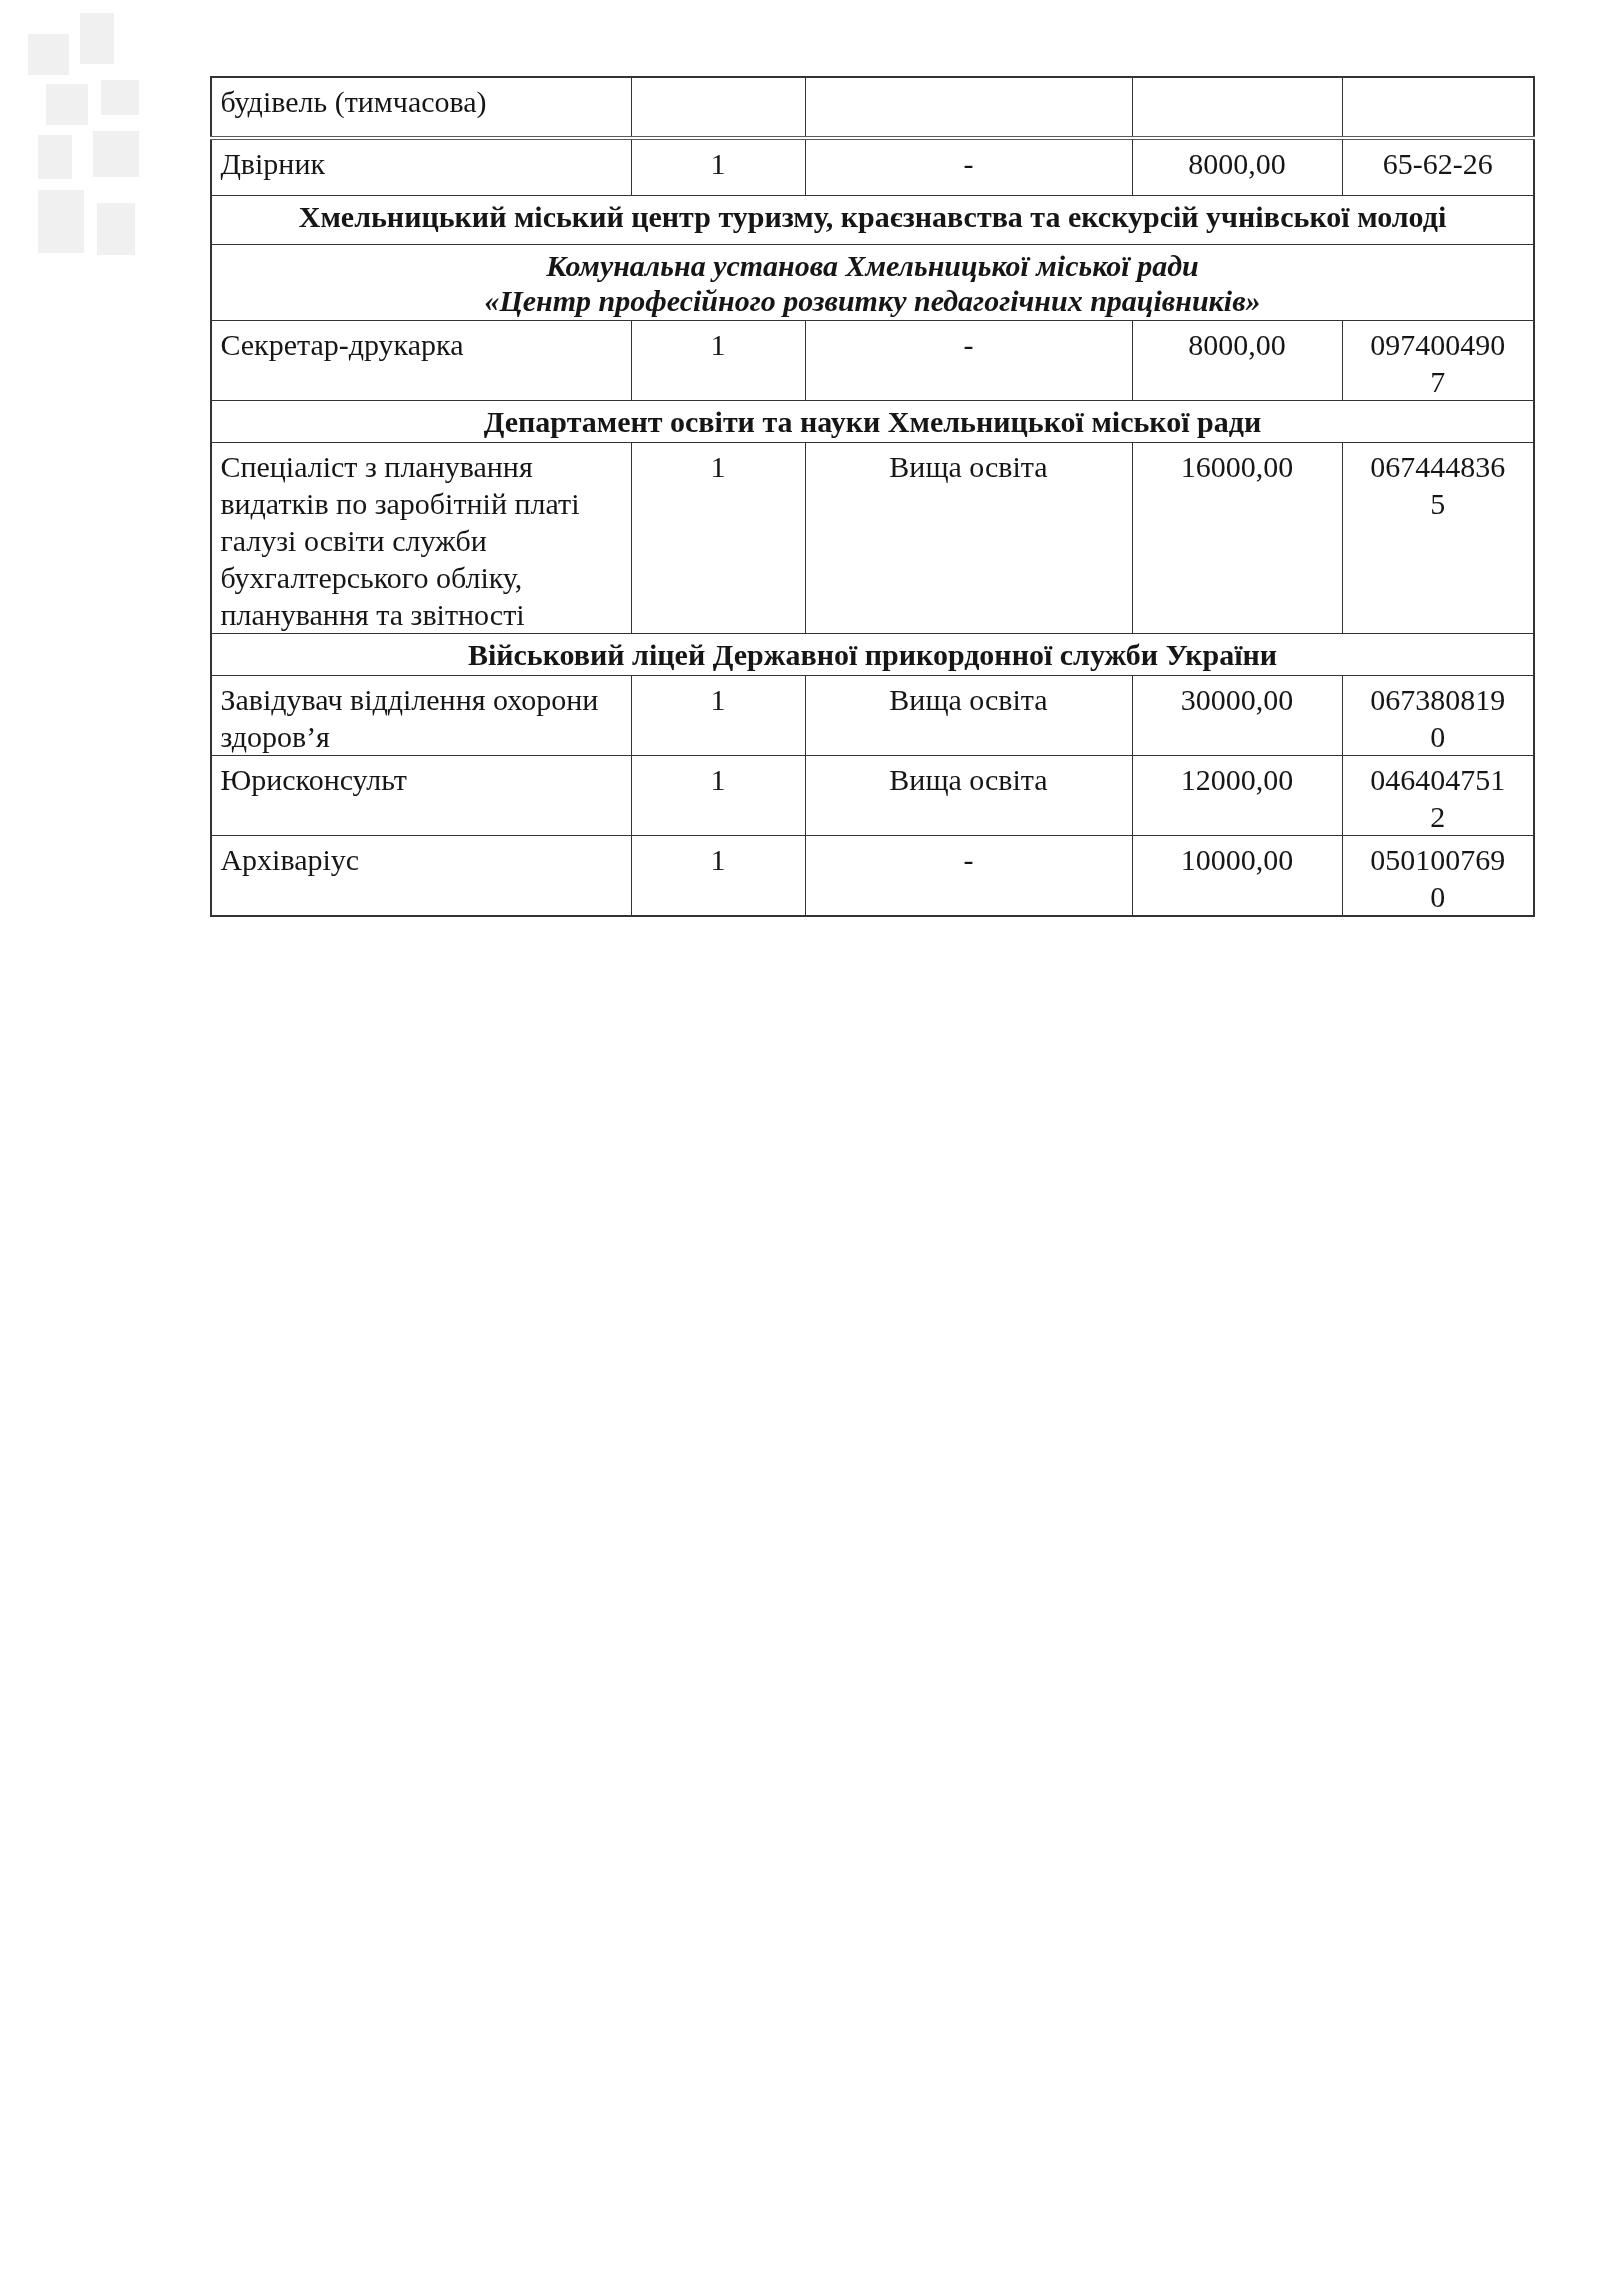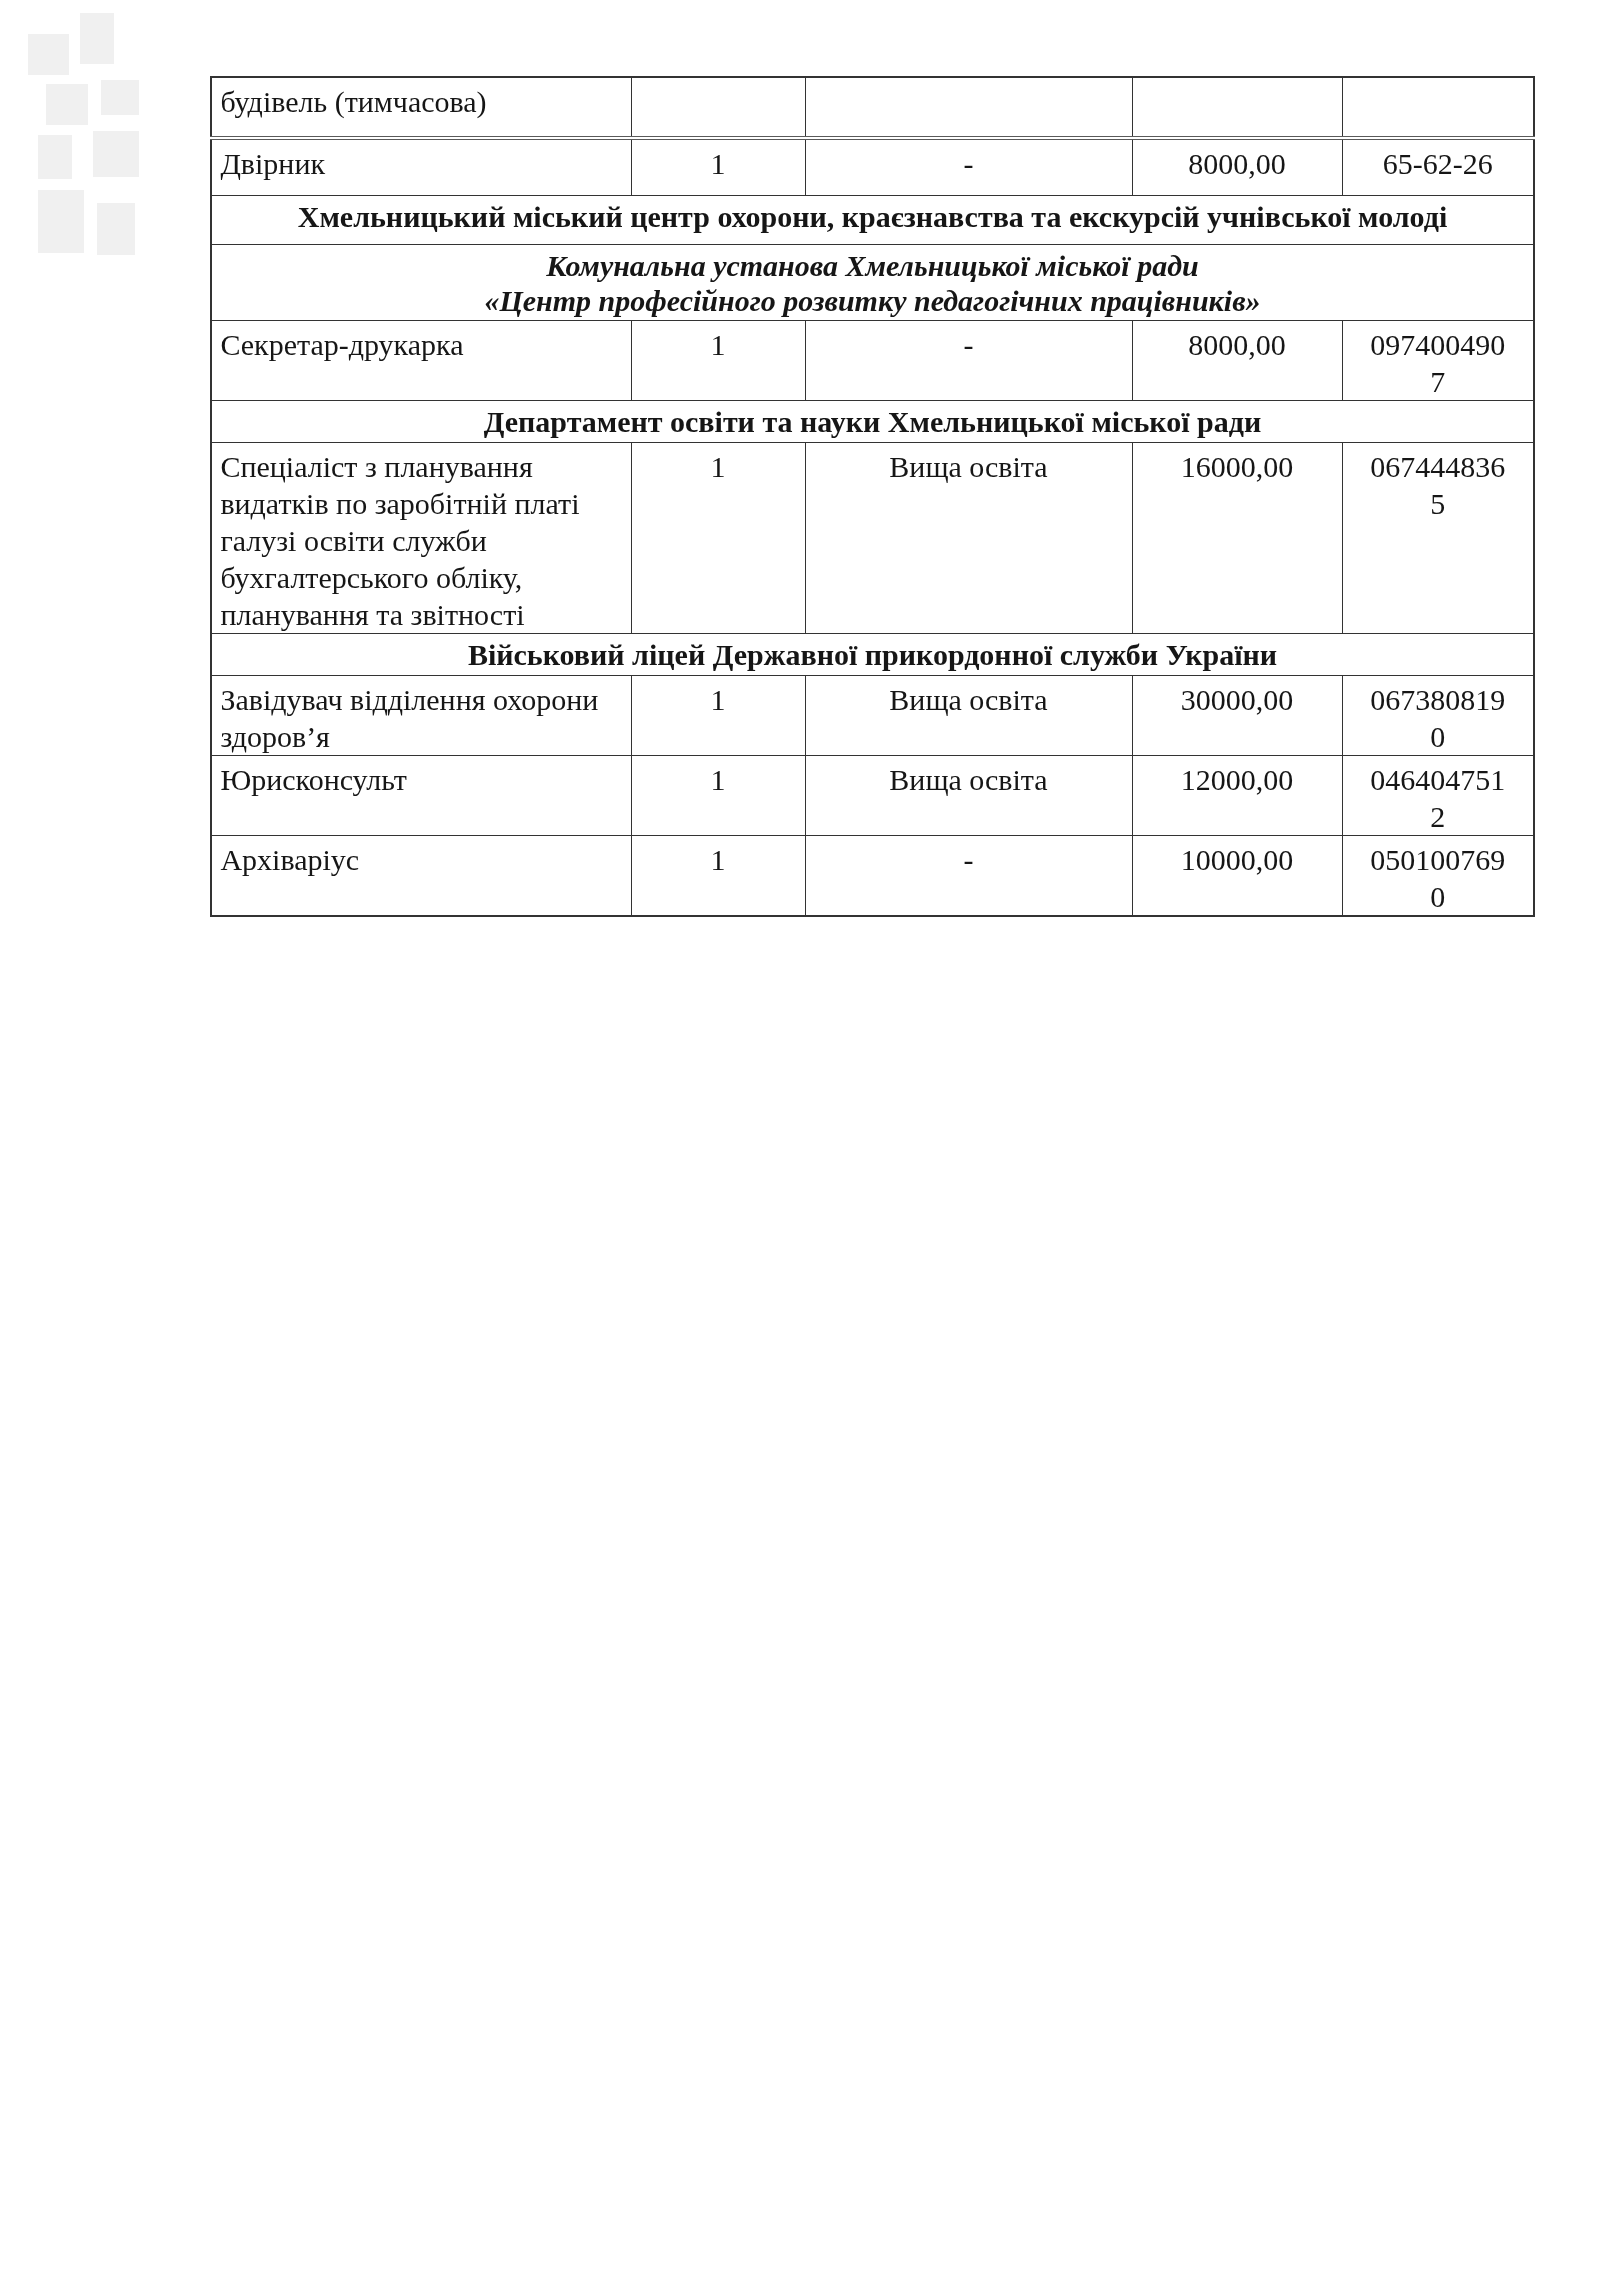--- a/index.html
+++ b/index.html
@@ -81,21 +81,21 @@
     </tr>
     <tr class="h-c">
       <td class="c-pos">Двірник</td>
       <td class="c-cnt">1</td>
       <td class="c-edu">-</td>
       <td class="c-sal">8000,00</td>
       <td class="c-pho">65-62-26</td>
     </tr>
 
     <tr class="h-s1">
-      <td class="sect" colspan="5">Хмельницький міський центр охорони, краєзнавства та екскурсій учнівської молоді</td>
+      <td class="sect" colspan="5">Хмельницький міський центр туризму, краєзнавства та екскурсій учнівської молоді</td>
     </tr>
 
     <tr class="h-s2">
       <td class="sect" colspan="5">
         <span class="line">Комунальна установа Хмельницької міської ради</span>
         <span class="line">«Центр професійного розвитку педагогічних працівників»</span>
       </td>
     </tr>
     <tr class="h-e">
       <td class="c-pos">Секретар-друкарка</td>

